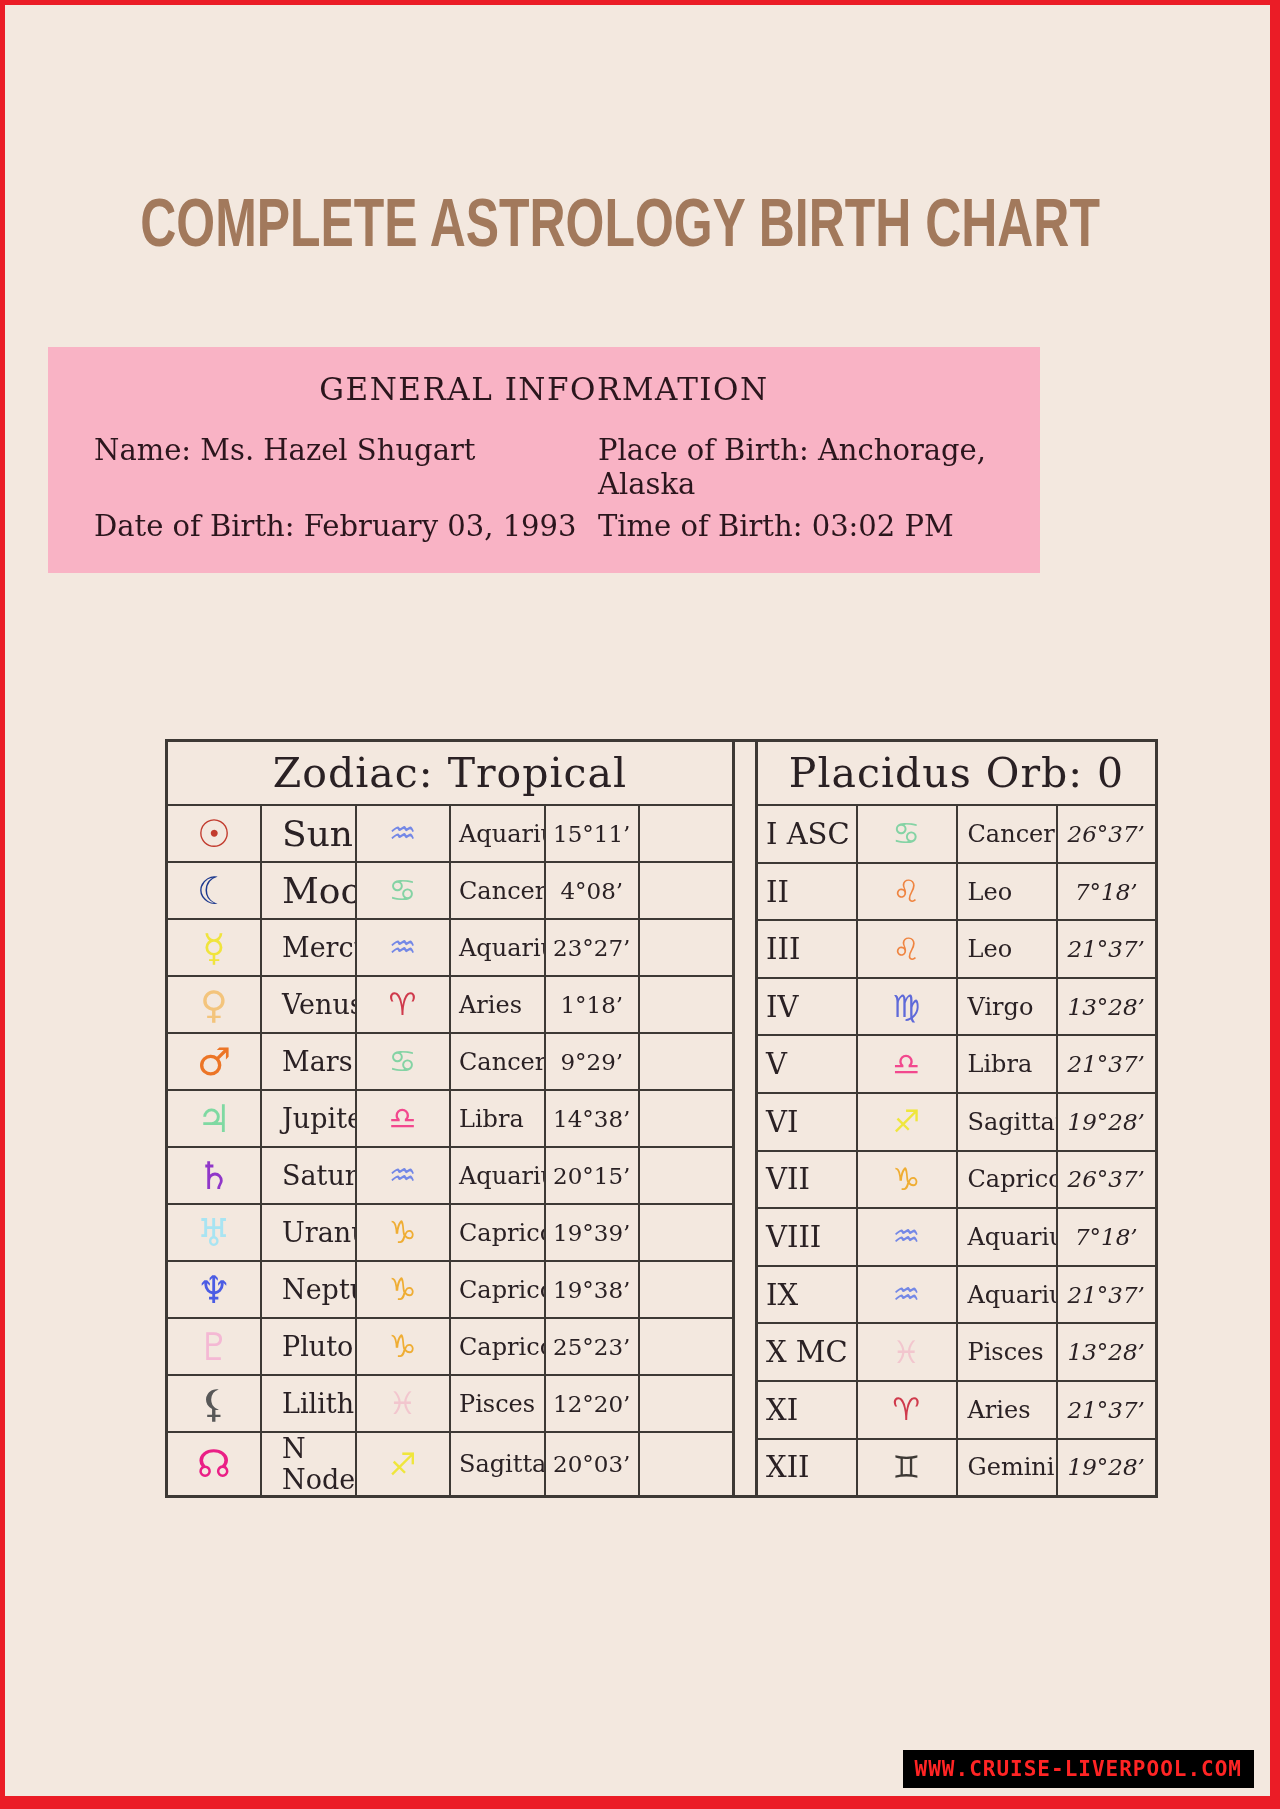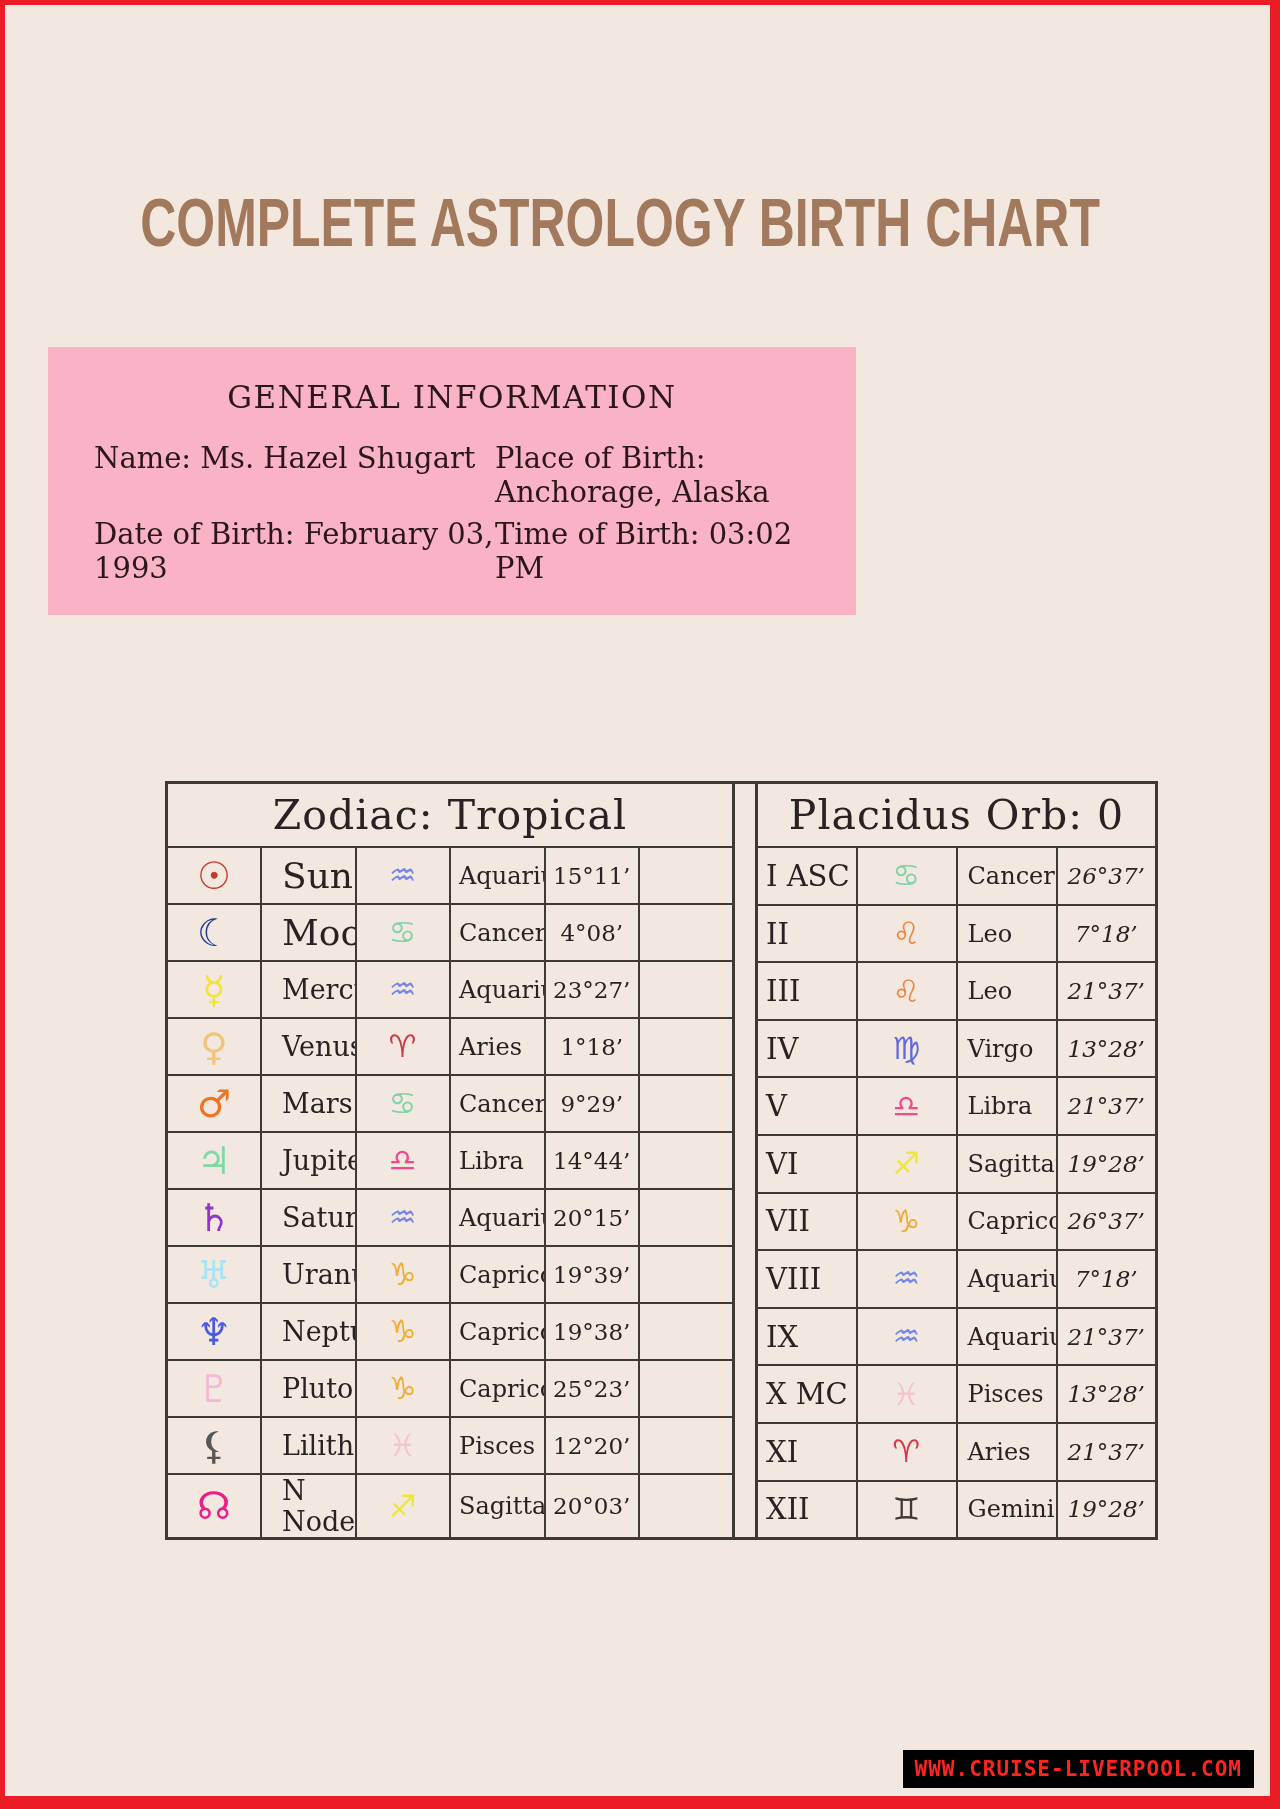--- a/index.html
+++ b/index.html
@@ -26,24 +26,24 @@
     line-height:1.1;
     color:#a2795c;
     transform:scale(0.78,1.06);
     white-space:nowrap;
     letter-spacing:0px;
   }
 
   
   .info-box {
     margin:46px 0 0 43px;
-    width:808px;
+    width:992px;
     box-sizing:border-box;
     background:#f9b3c5;
-    padding:32px 28px 30px 28px;
+    padding:24px 28px 30px 28px;
     color:#2b161d;
   }
   .info-heading {
     text-align:center;
     font-size:31px;
     letter-spacing:1.5px;
     font-weight:normal;
     margin:0;
   }
   .info-grid {
@@ -209,21 +209,21 @@
 
   <tr>
     <td class="c-picon">
       <span class="icon planet-icon" style="color: rgb(127, 217, 162);">♃</span>
     </td>
     <td class="c-pname">Jupiter</td>
     <td class="c-sicon">
       <span class="icon sign-icon" style="color: rgb(242, 72, 142);">♎</span>
     </td>
     <td class="c-sname">Libra</td>
-    <td class="c-deg">14°44’</td>
+    <td class="c-deg">14°38’</td>
     <td class="c-empty"></td>
   </tr>
 
   <tr>
     <td class="c-picon">
       <span class="icon planet-icon" style="color: rgb(144, 55, 201);">♄</span>
     </td>
     <td class="c-pname">Saturn</td>
     <td class="c-sicon">
       <span class="icon sign-icon" style="color: rgb(116, 136, 230);">♒</span>

